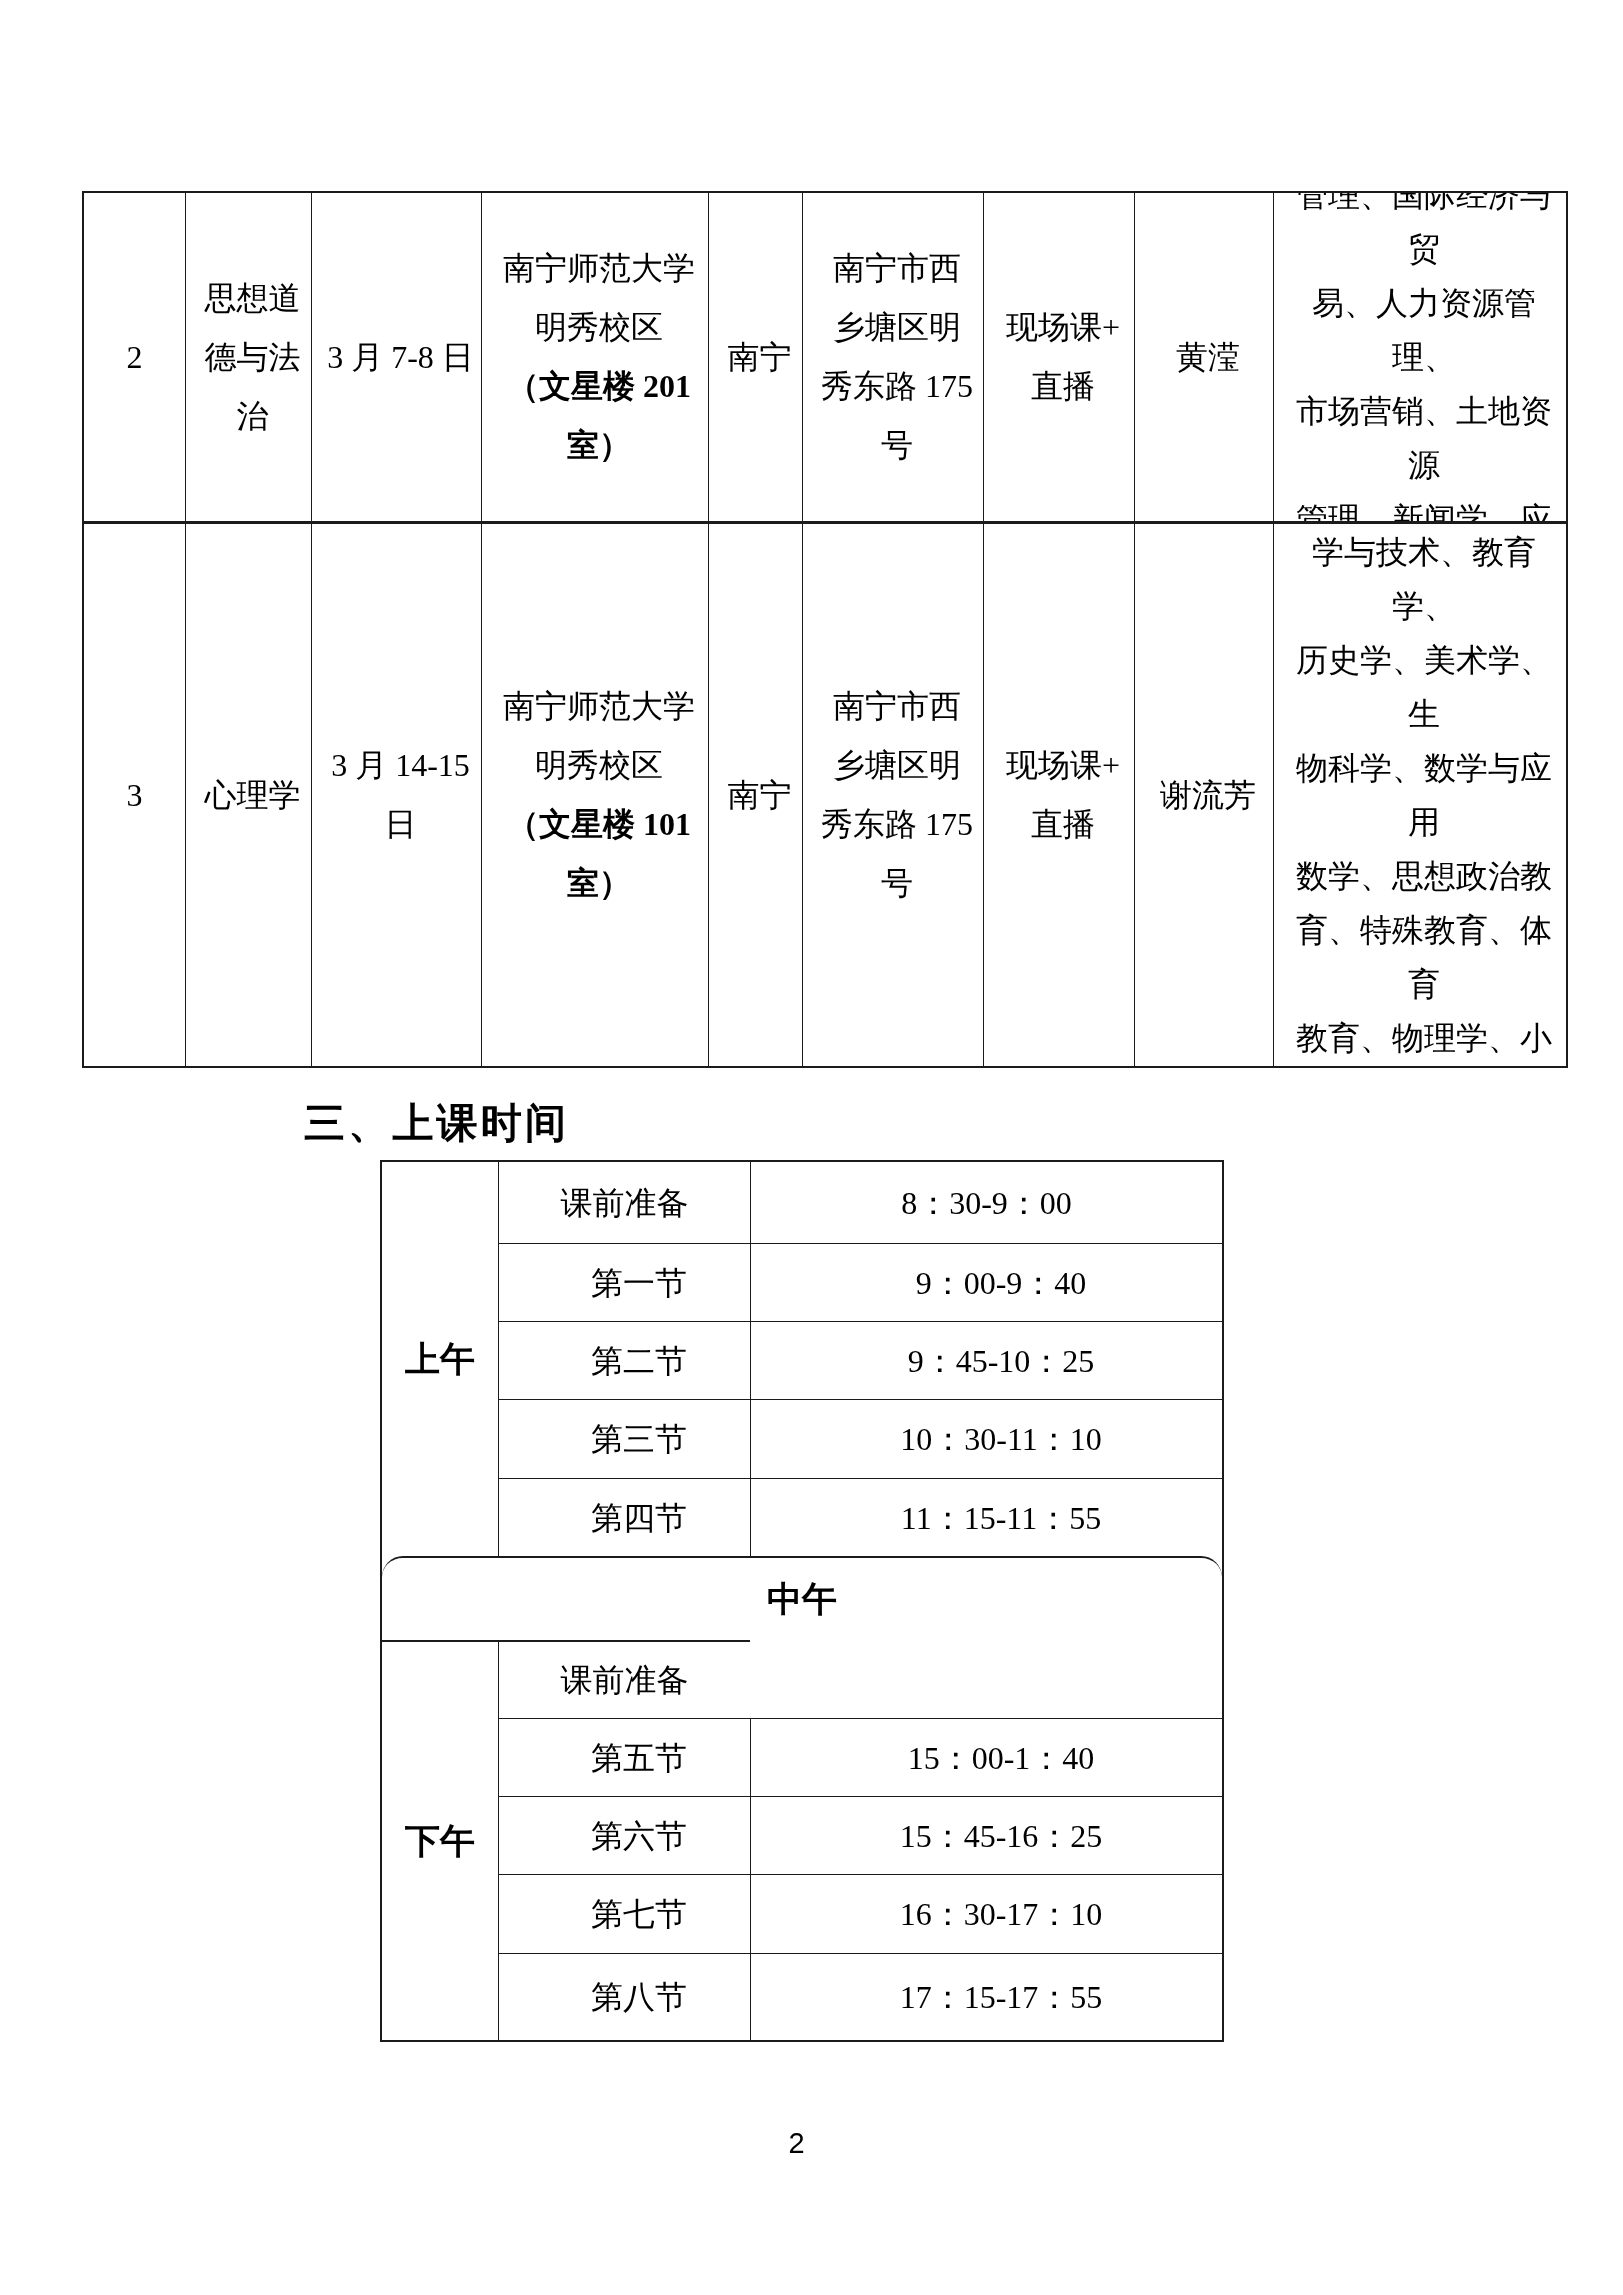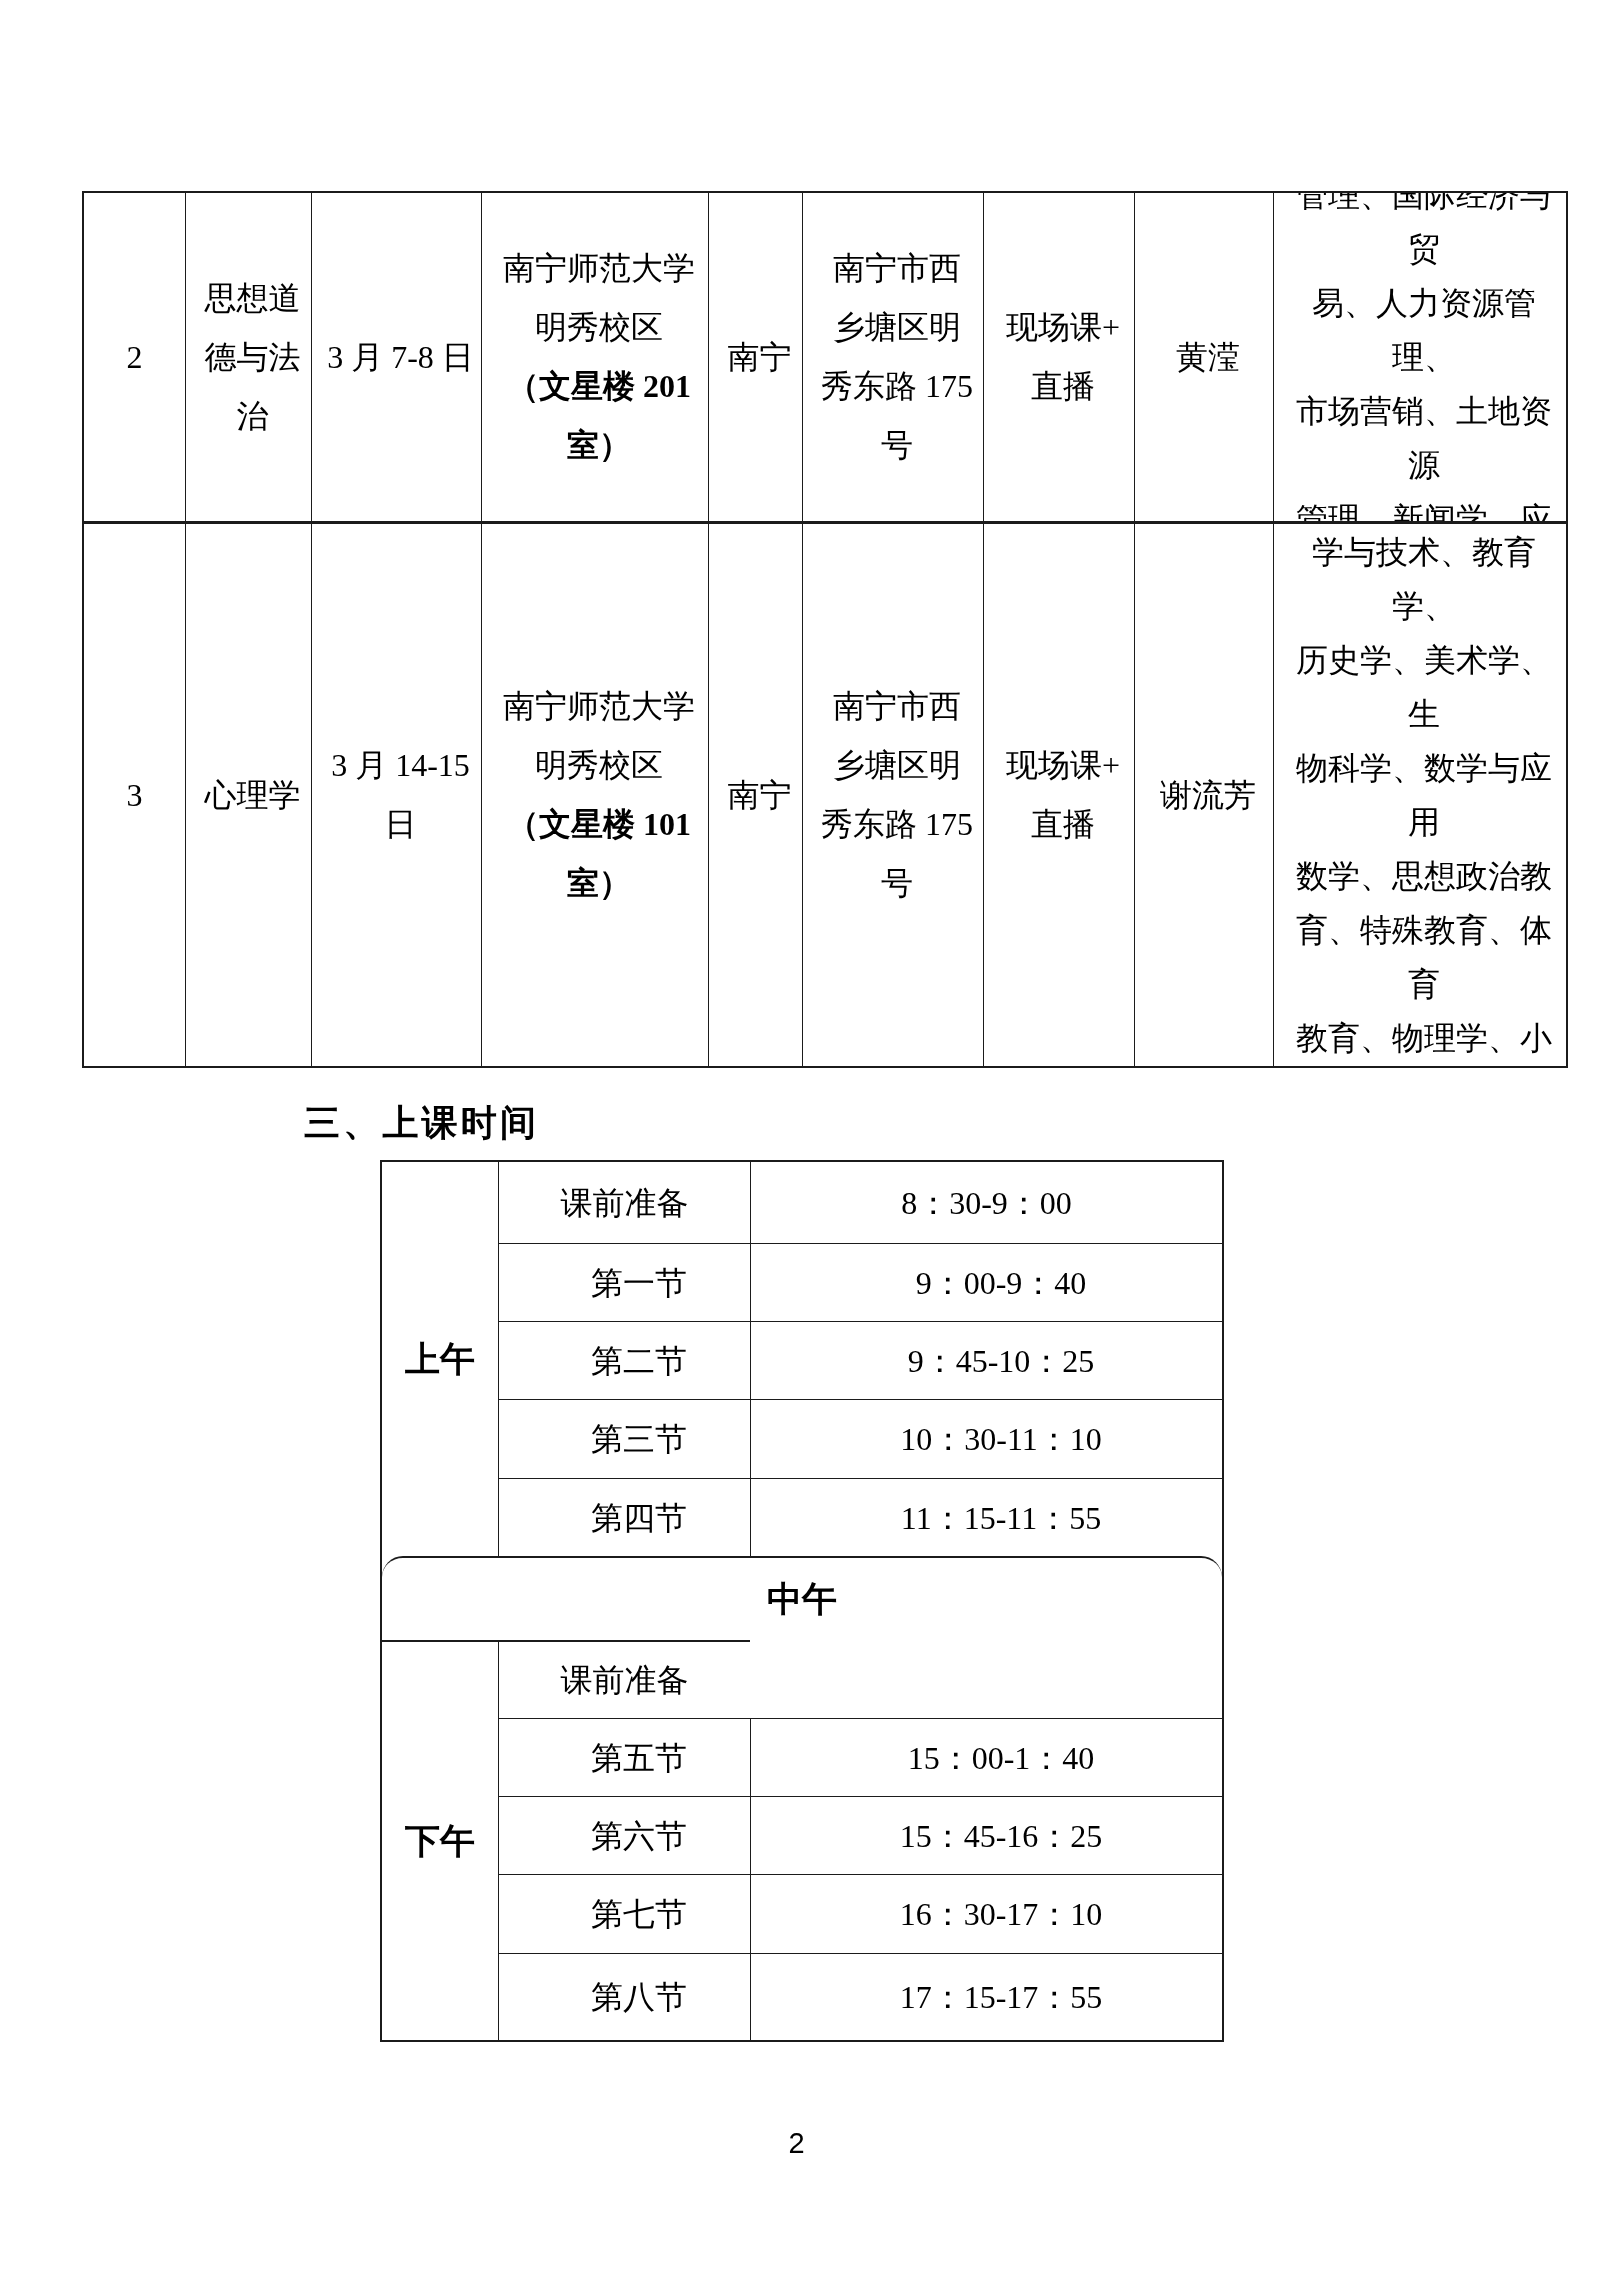--- a/index.html
+++ b/index.html
@@ -29,21 +29,21 @@
   }
   .ct-cell.bl{border-left:1.6px solid #1b1b1b;padding-left:8px;}
   .ct-cell.rt{border-top:3.2px solid #1b1b1b;font-family:Liberation Serif, serif;}
   .ct-cell .wrap{display:block;text-align:center;white-space:pre-line;}
   .ct-cell .b{font-weight:700;}
   .c-majors{line-height:54px;font-size:32px;}
   
   .heading{
     position:absolute;left:304px;top:1099px;
     font-family:"Liberation Sans","DejaVu Sans",sans-serif;
-    font-weight:700;font-size:36px;line-height:48px;
+    font-weight:700;font-size:41px;line-height:48px;
     letter-spacing:3.2px;
     color:#000;
   }
   
   .stable{
     position:absolute;left:380px;top:1160px;
     display:grid;
     grid-template-columns:116px 252px 472px;
     grid-template-rows:81px 78px 78px 79px 78px 84px 78px 78px 78px 79px 87px;
     border:2.4px solid #1b1b1b;

